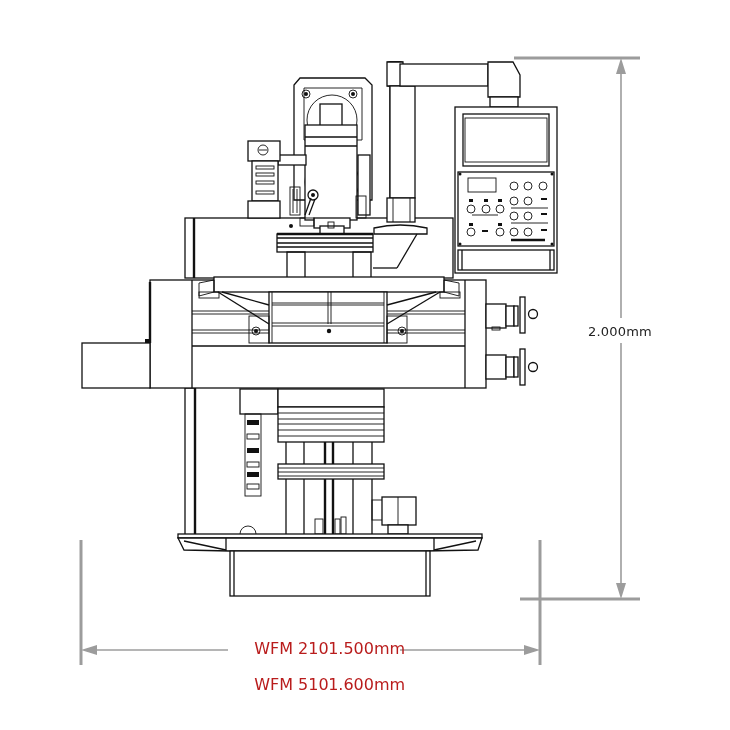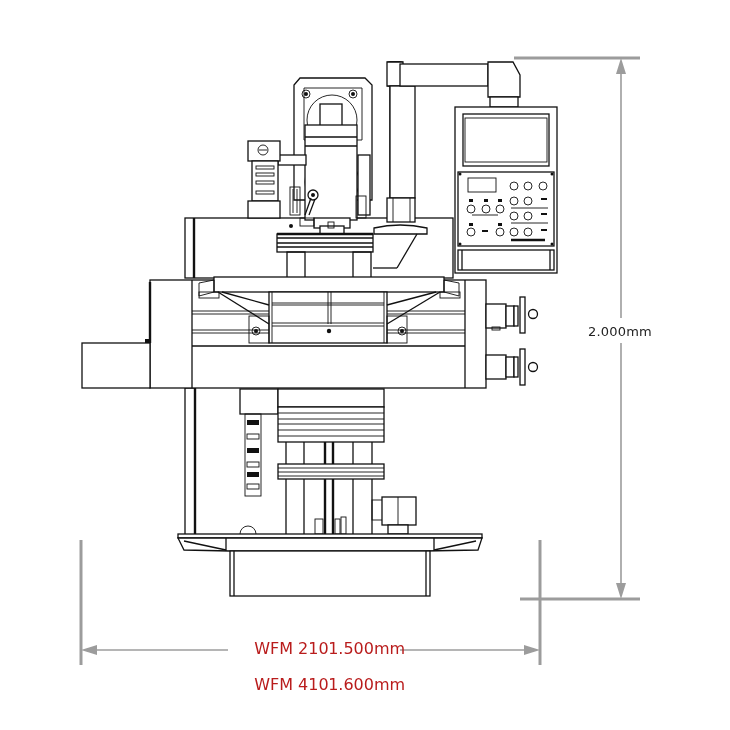--- a/index.html
+++ b/index.html
@@ -276,15 +276,15 @@
     <line class="ln" x1="426" y1="551" x2="426" y2="596"></line>
   </g>
 </svg>
 
 <div id="height-label" class="label">2.000mm</div>
 
 <div class="width-row" style="top:620px;">
   <span class="model">WFM 210</span><span>1.500mm</span>
 </div>
 <div class="width-row" style="top:656px;">
-  <span class="model">WFM 410</span><span>1.600mm</span>
+  <span class="model">WFM 510</span><span>1.600mm</span>
 </div>
 </div>
 
 </body></html>

